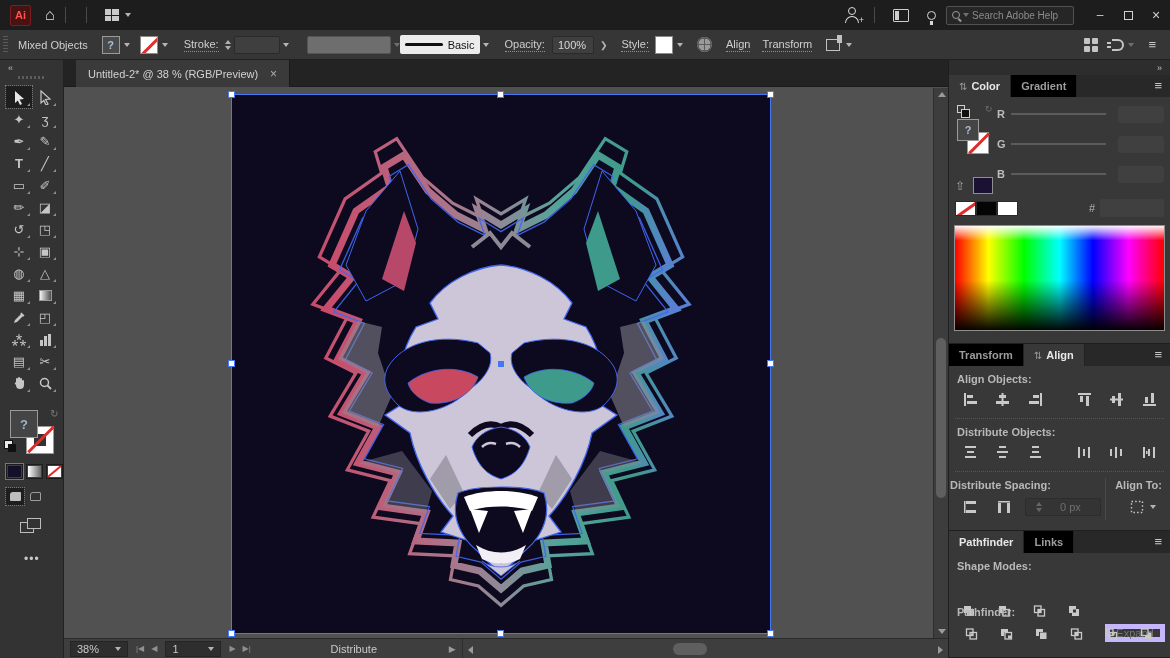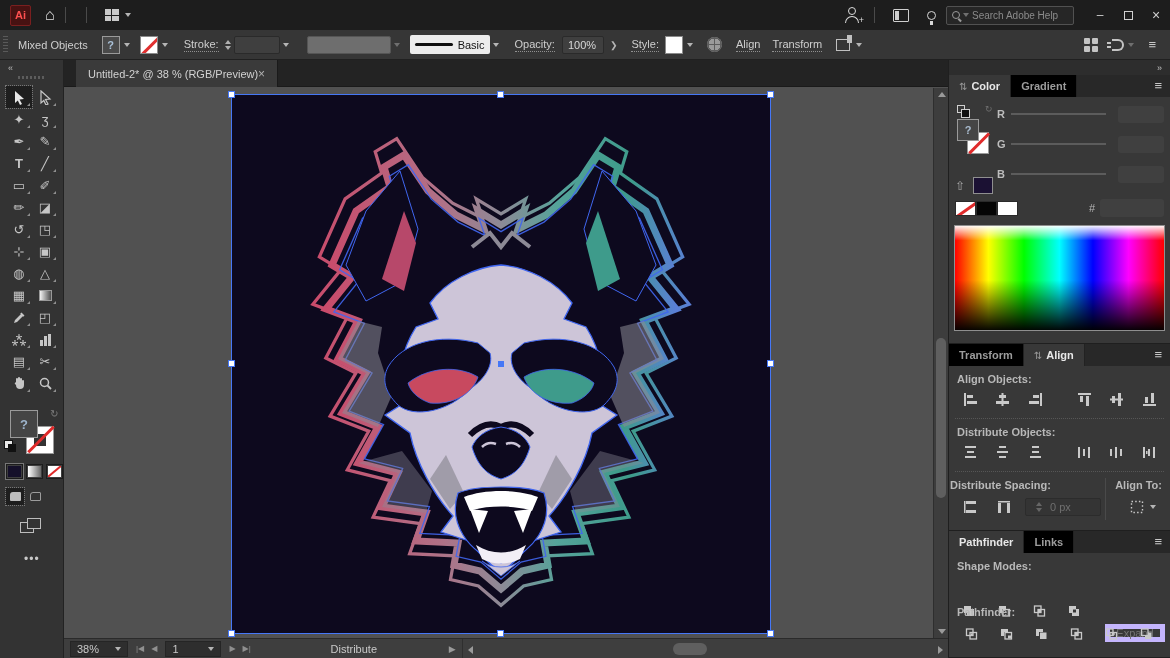--- a/index.html
+++ b/index.html
@@ -116,21 +116,21 @@
   .mshape.o { background:transparent; border:1.5px solid #9c9c9c; }
   .mshape.dim { border-color:#5f5f5f; border-radius:50%; width:10px; height:10px; background:transparent; border-width:1.5px; }
   .screenmode { position:absolute; left:20px; top:458px; width:22px; height:16px; }
   .screenmode .r1 { position:absolute; left:0; top:4px; width:14px; height:11px; border:1.5px solid #bdbdbd; background:#333; }
   .screenmode .r2 { position:absolute; left:7px; top:0; width:14px; height:11px; border:1.5px solid #bdbdbd; background:#333; }
   .more-dots { position:absolute; left:24px; top:492px; color:#c9c9c9; font-size:12px; letter-spacing:1px; }
 
   .canvas-col { position:absolute; left:64px; top:60px; right:222px; bottom:0; background:#515151; }
   .tabstrip { position:absolute; left:0; top:0; right:0; height:27px; background:#232323; border-bottom:1px solid #1a1a1a; }
   .doc-tab { position:absolute; left:12px; top:0; height:27px; background:#3a3a3a; display:flex; align-items:center;
-    padding:0 12px; color:#d2d2d2; border-right:1px solid #1a1a1a; }
+    gap:12px; padding:0 12px; color:#d2d2d2; border-right:1px solid #1a1a1a; }
   .doc-tab .close { color:#b0b0b0; font-size:12px; }
   .canvas { position:absolute; left:0; top:28px; right:0; bottom:20px; overflow:hidden; }
   .artboard { position:absolute; left:168px; top:7px; width:538px; height:538px; background:#0d091e;
     outline:1px solid #4577f6; }
   .artboard svg.art { position:absolute; inset:0; }
   .handle { position:absolute; width:7px; height:7px; background:#fff; border:1px solid #4577f6; z-index:3; }
   .anchor-c { position:absolute; left:calc(50% - 3px); top:calc(50% - 3px); width:6px; height:6px; background:#4577f6; z-index:3; }
   .vscroll { position:absolute; right:0; top:0; bottom:0; width:15px; background:#3d3d3d; border-left:1px solid #2e2e2e; }
   .vscroll .thumb { position:absolute; left:2px; width:10px; top:250px; height:160px; background:#5f5f5f; border-radius:5px; }
   .arr { position:absolute; width:0; height:0; }
@@ -182,21 +182,21 @@
     background:
       linear-gradient(to bottom, rgba(255,255,255,.95) 0%, rgba(255,255,255,0) 14%, rgba(0,0,0,0) 52%, rgba(0,0,0,.97) 100%),
       linear-gradient(to right,#f00 0%,#ff0 16%,#0f0 33%,#0ff 50%,#00f 66%,#f0f 83%,#f00 100%); }
 
   .seclabel { color:#b8b8b8; font-weight:bold; }
   .iconrow { display:flex; align-items:center; }
   .pbtn { width:26px; height:20px; display:flex; align-items:center; justify-content:center; }
   .pbtn svg { display:block; }
   .dotline { border-top:1px dotted #565656; }
   .stepbox { width:76px; height:18px; background:#343434; border:1px solid #2c2c2c; border-radius:2px; color:#6f6f6f;
-    display:flex; align-items:center; gap:5px; padding:0 4px; }
+    display:flex; align-items:center; gap:15px; padding:0 4px; }
   .stepbox .stepper .up { border-bottom-color:#666; } .stepbox .stepper .dn { border-top-color:#666; }
   .vdiv { position:absolute; top:112px; bottom:10px; width:1px; background:#4a4a4a; right:64px; }
   .expand-btn { width:60px; height:18px; border:5px solid #c4b5fd; border-radius:0; color:#757575;
     display:flex; align-items:center; justify-content:center;margin-top:48px; }
   .ic { fill:#c9c9c9; stroke:none; }
   .ico { fill:none; stroke:#c9c9c9; stroke-width:1.3; }
 </style>
 </head>
 <body>
 
@@ -247,21 +247,21 @@
     <span class="chev" style="margin-left:4px;"></span>
     <span class="cb-label dotted" style="margin-left:16px;">Stroke:</span>
     <span class="stepper">
         <span class="up"></span>
         <span class="dn"></span>
       </span>
     <div class="cb-box" style="width:46px;"></div>
     <span class="chev" style="margin-left:3px;"></span>
     <div class="brush-dd" style="margin-left:18px;"></div>
     <span class="chev dim" style="margin-left:3px;"></span>
-    <div class="style-dd" style="margin-left:10px;">
+    <div class="style-dd" style="">
       <span class="line"></span>
       <span>Basic</span>
     </div>
     <span class="chev" style="margin-left:3px;"></span>
     <span class="cb-label dotted" style="margin-left:16px;">Opacity:</span>
     <div class="cb-box" style="width:42px; margin-left:7px;">100%</div>
     <span style="color:#b5b5b5; margin-left:6px; font-size:9px;">❯</span>
     <span class="cb-label dotted" style="margin-left:14px;">Style:</span>
     <div class="swatchbtn" style="margin-left:6px;"></div>
     <span class="chev" style="margin-left:4px;"></span>

